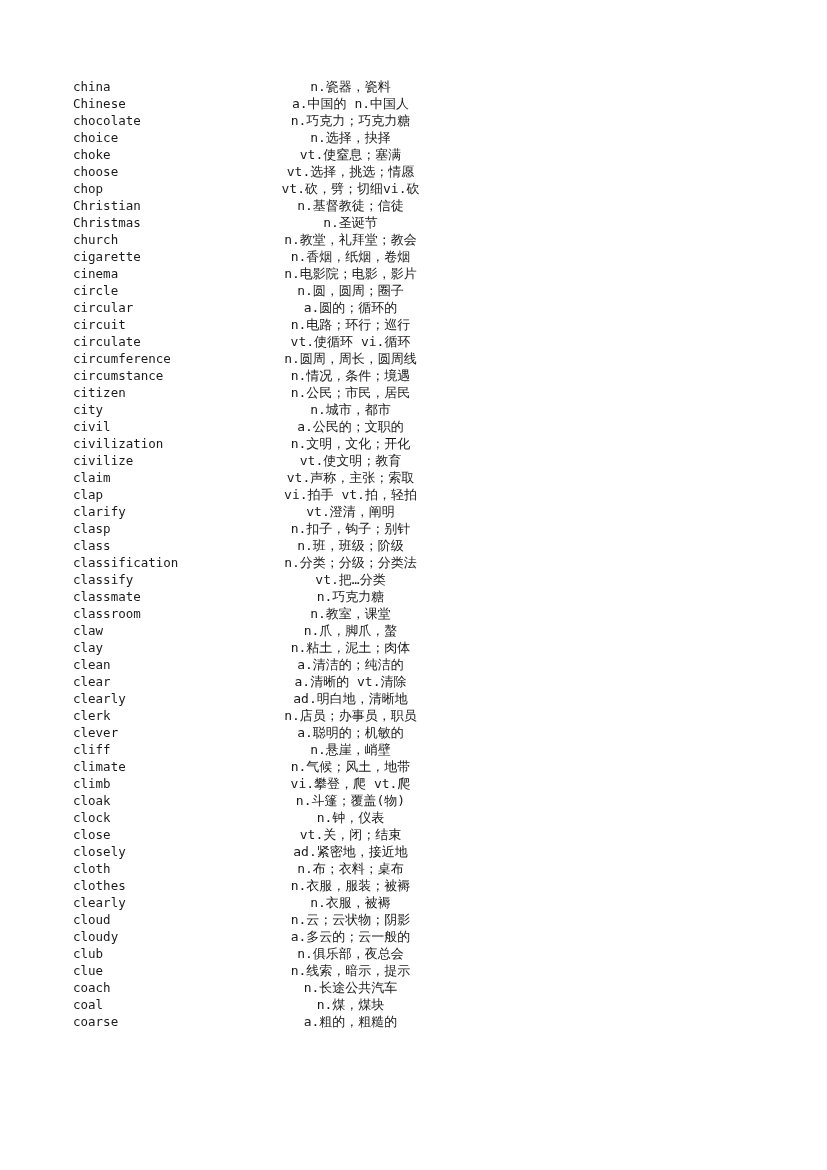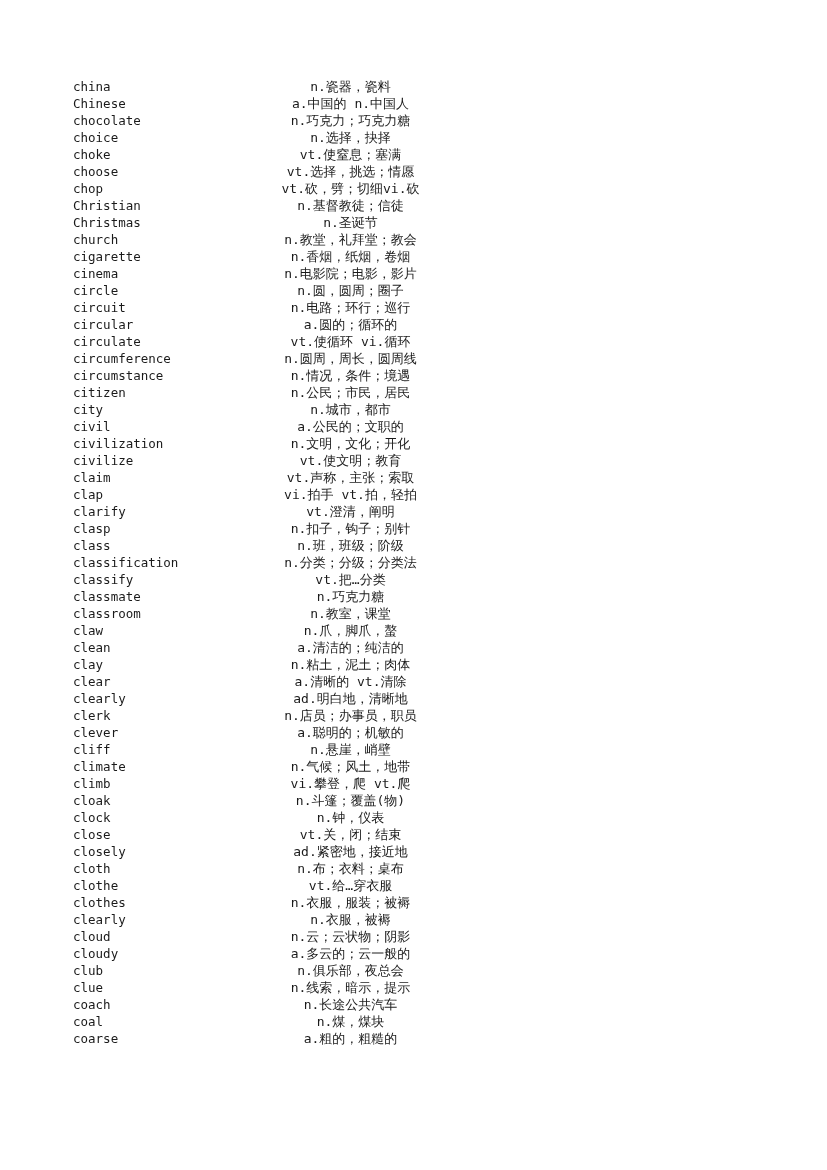--- a/index.html
+++ b/index.html
@@ -104,28 +104,28 @@
       </div>
       <div class="vocab-row">
         <span class="term">cinema</span>
         <span class="definition">n.电影院；电影，影片</span>
       </div>
       <div class="vocab-row">
         <span class="term">circle</span>
         <span class="definition">n.圆，圆周；圈子</span>
       </div>
       <div class="vocab-row">
+        <span class="term">circular</span>
+        <span class="definition">a.圆的；循环的</span>
+      </div>
+      <div class="vocab-row">
         <span class="term">circuit</span>
         <span class="definition">n.电路；环行；巡行</span>
       </div>
       <div class="vocab-row">
-        <span class="term">circular</span>
-        <span class="definition">a.圆的；循环的</span>
-      </div>
-      <div class="vocab-row">
         <span class="term">circulate</span>
         <span class="definition">vt.使循环 vi.循环</span>
       </div>
       <div class="vocab-row">
         <span class="term">circumference</span>
         <span class="definition">n.圆周，周长，圆周线</span>
       </div>
       <div class="vocab-row">
         <span class="term">circumstance</span>
         <span class="definition">n.情况，条件；境遇</span>
@@ -184,28 +184,28 @@
       </div>
       <div class="vocab-row">
         <span class="term">classroom</span>
         <span class="definition">n.教室，课堂</span>
       </div>
       <div class="vocab-row">
         <span class="term">claw</span>
         <span class="definition">n.爪，脚爪，螯</span>
       </div>
       <div class="vocab-row">
+        <span class="term">clay</span>
+        <span class="definition">n.粘土，泥土；肉体</span>
+      </div>
+      <div class="vocab-row">
         <span class="term">clean</span>
         <span class="definition">a.清洁的；纯洁的</span>
       </div>
       <div class="vocab-row">
-        <span class="term">clay</span>
-        <span class="definition">n.粘土，泥土；肉体</span>
-      </div>
-      <div class="vocab-row">
         <span class="term">clear</span>
         <span class="definition">a.清晰的 vt.清除</span>
       </div>
       <div class="vocab-row">
         <span class="term">clearly</span>
         <span class="definition">ad.明白地，清晰地</span>
       </div>
       <div class="vocab-row">
         <span class="term">clerk</span>
         <span class="definition">n.店员；办事员，职员</span>
@@ -238,24 +238,20 @@
         <span class="term">close</span>
         <span class="definition">vt.关，闭；结束</span>
       </div>
       <div class="vocab-row">
         <span class="term">closely</span>
         <span class="definition">ad.紧密地，接近地</span>
       </div>
       <div class="vocab-row">
         <span class="term">cloth</span>
         <span class="definition">n.布；衣料；桌布</span>
-      </div>
-      <div class="vocab-row">
-        <span class="term">clothe</span>
-        <span class="definition">vt.给…穿衣服</span>
       </div>
       <div class="vocab-row">
         <span class="term">clothes</span>
         <span class="definition">n.衣服，服装；被褥</span>
       </div>
       <div class="vocab-row">
         <span class="term">clearly</span>
         <span class="definition">n.衣服，被褥</span>
       </div>
       <div class="vocab-row">

